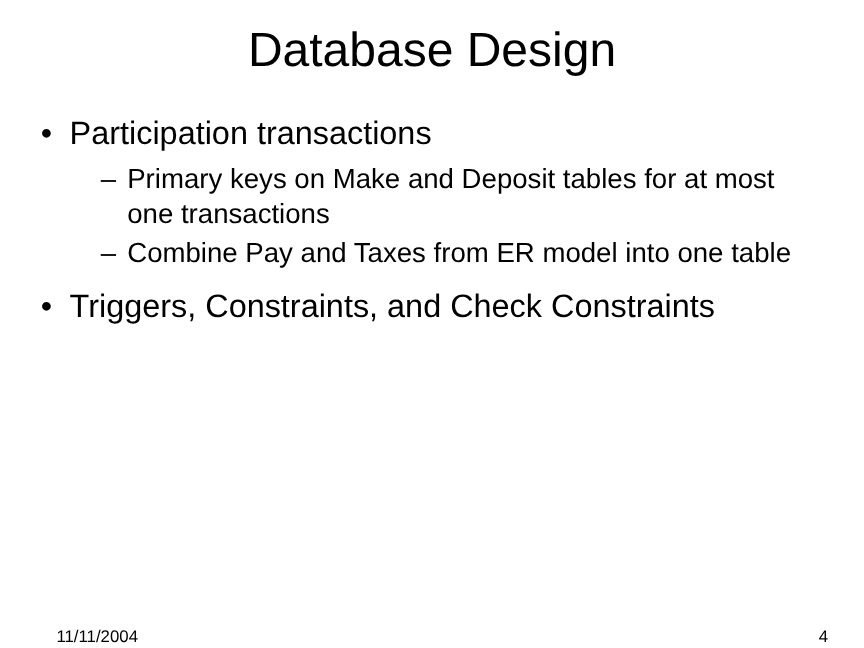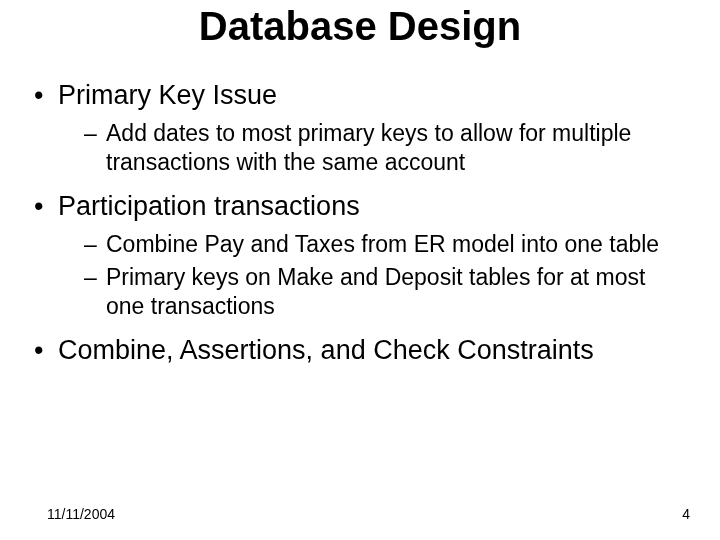--- a/index.html
+++ b/index.html
@@ -14,23 +14,23 @@
   }
   .slide {
     position: relative;
     width: 720px;
     height: 540px;
     box-sizing: border-box;
   }
   .title {
     text-align: center;
     font-size: 40px;
-    margin-top: 4px;
+    margin-top: 20px;
     margin-bottom: 30px;
-    font-weight: bold;
+    font-weight: normal;
   }
   .content {
     padding: 0 30px 0 30px;
   }
   ul.level1 {
     list-style: none;
     padding-left: 0;
     margin: 0;
   }
   ul.level1 > li {
@@ -80,43 +80,35 @@
 </style>
 </head>
 <body>
 
 <div class="slide">
   <h1 class="title">Database Design</h1>
 
   <div class="content">
     <ul class="level1">
 
+
       <li>
-        <span>Primary Key Issue</span>
+        <span>Participation transactions</span>
         <ul class="level2">
           <li>
-            <span>Add dates to most primary keys to allow for multiple transactions with the same account</span>
+            <span>Primary keys on Make and Deposit tables for at most one transactions</span>
+          </li>
+          <li>
+            <span>Combine Pay and Taxes from ER model into one table</span>
           </li>
         </ul>
       </li>
 
       <li>
-        <span>Participation transactions</span>
-        <ul class="level2">
-          <li>
-            <span>Combine Pay and Taxes from ER model into one table</span>
-          </li>
-          <li>
-            <span>Primary keys on Make and Deposit tables for at most one transactions</span>
-          </li>
-        </ul>
-      </li>
-
-      <li>
-        <span>Combine, Assertions, and Check Constraints</span>
+        <span>Triggers, Constraints, and Check Constraints</span>
       </li>
 
     </ul>
   </div>
 
   <div class="footer-date">11/11/2004</div>
   <div class="footer-page">4</div>
 </div>
 
 </body></html>

